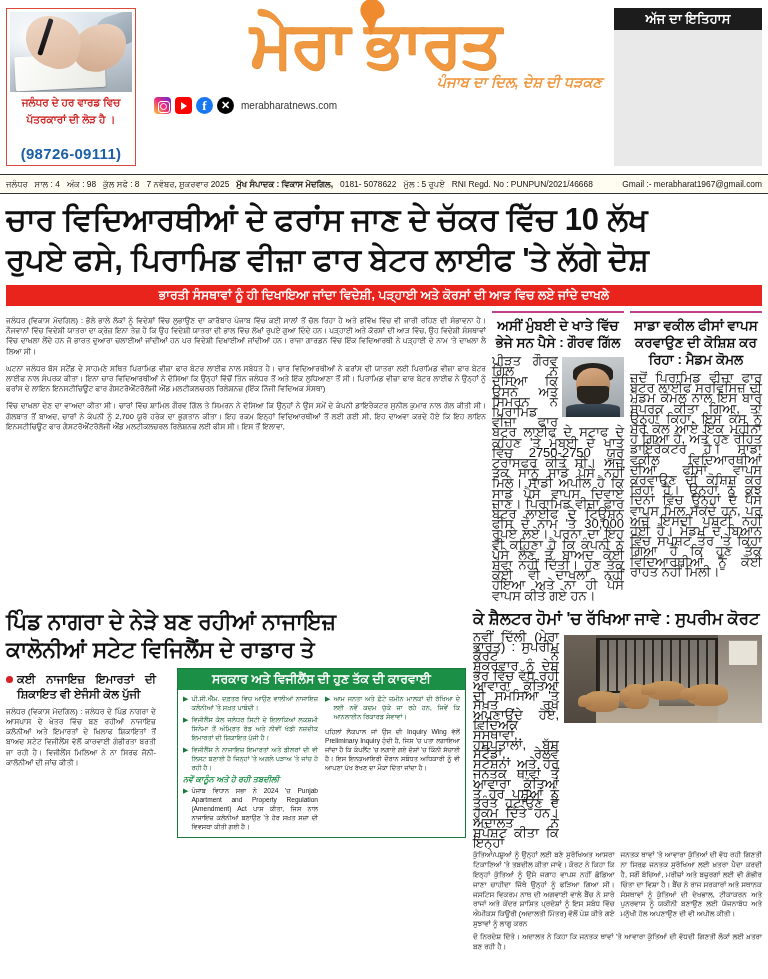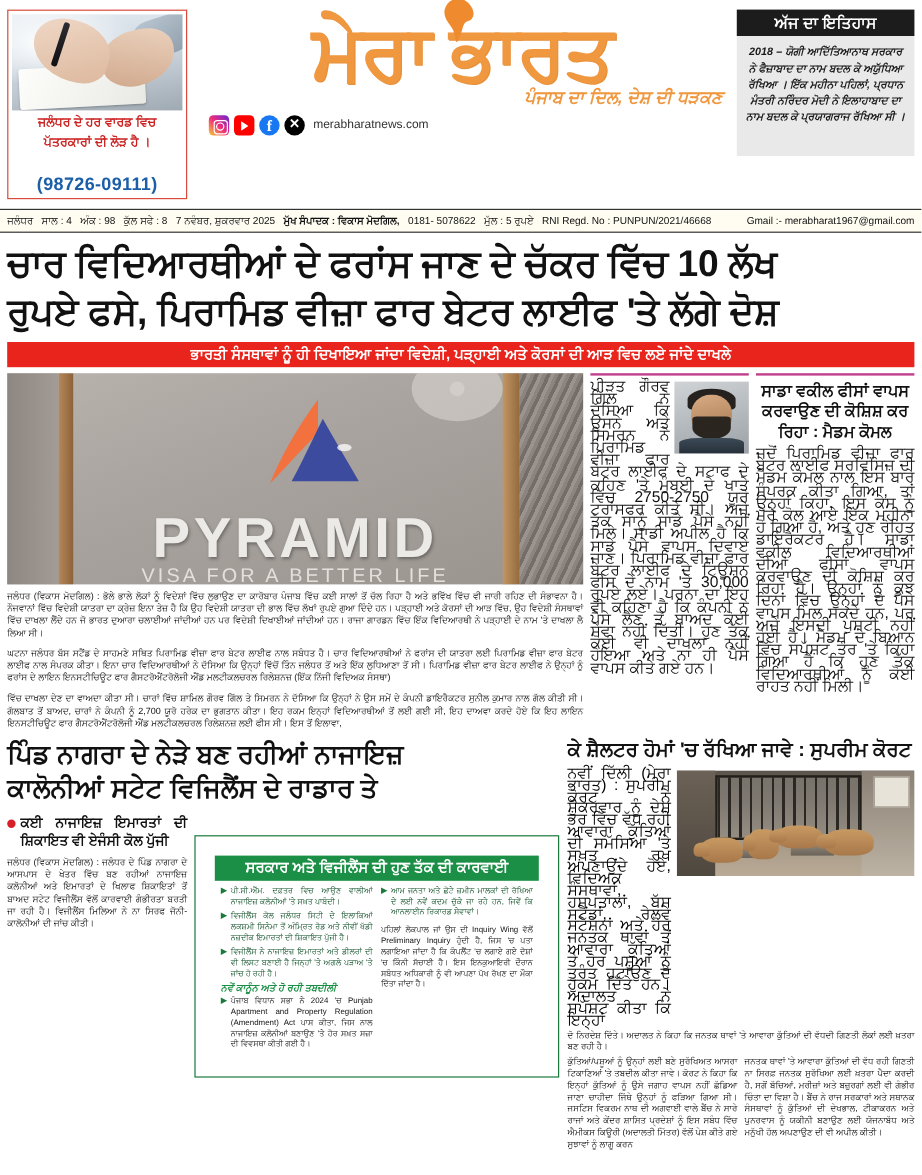--- a/index.html
+++ b/index.html
@@ -8,21 +8,21 @@
     background: #ffffff;
     font-family: "Liberation Sans", sans-serif;
     overflow: hidden;
   }
   .page { position: relative; width: 768px; height: 979px; background:#fff; }
 
   
   .masthead { display: flex; height: 172px; padding: 8px 6px 0 6px; background:#fff; }
 
   .ad-box {
-    width: 150px; height: 158px; border: 1.5px solid #d94a3a;
+    width: 130px; height: 158px; border: 1.5px solid #d94a3a;
     display: flex; flex-direction: column; background:#fff;
     padding: 3px;
   }
   .ad-photo {
     height: 86px; width: 100%;
     background:
       radial-gradient(ellipse at 22% 30%, #ffffff 0%, rgba(255,255,255,0) 46%),
       linear-gradient(170deg,#e8eef3 0%, #d3dde6 35%, #c3ccd4 60%, #9fa9b2 100%);
     position: relative; overflow:hidden;
   }
@@ -89,21 +89,21 @@
   .sicon { width:17px; height:17px; border-radius:4px; display:inline-block; }
   .sicon.ig { background: linear-gradient(45deg,#f9ce34,#ee2a7b,#6228d7); position:relative;}
   .sicon.ig::after{content:""; position:absolute; left:3.5px; top:3.5px; width:10px;height:10px;border:1.6px solid #fff;border-radius:3px;}
   .sicon.ig::before{content:""; position:absolute; left:6px; top:6px; width:5px;height:5px;border:1.5px solid #fff;border-radius:50%;}
   .sicon.yt { background:#ff0000; position:relative; border-radius:4px;}
   .sicon.yt::after{content:""; position:absolute; left:6px; top:4.5px; border-left:6px solid #fff; border-top:4px solid transparent; border-bottom:4px solid transparent;}
   .sicon.fb { background:#1877f2; border-radius:50%; position:relative; color:#fff; font-weight:bold; font-size:13px; text-align:center; line-height:17px; font-family:"Liberation Serif",serif;}
   .sicon.x { background:#000; border-radius:50%; color:#fff; font-size:11px; font-weight:bold; text-align:center; line-height:17px;}
   .site-url { font-size:10px; color:#333; margin-left:3px; }
 
-  .history-box { width: 148px; height: 122px; background:#e9e9e9; }
+  .history-box { width: 148px; height: 158px; background:#e9e9e9; }
   .history-head {
     background:#1c1c1c; color:#fff; text-align:center;
     font-size:13px; font-weight:bold; padding:3px 0; letter-spacing:.2px;
   }
   .history-body {
     padding: 7px 7px 4px 7px; font-size: 9px; line-height: 13.6px;
     text-align:center; color:#1a1a1a; font-style: italic; font-weight:600;
   }
 
   
@@ -190,24 +190,24 @@
     font-size: 22px; font-weight:bold; line-height:28px; color:#111;
   }
   .deck2-head.small { font-size: 16.5px; line-height: 21px; }
 
   .bullet-kicker {
     display:flex; align-items:flex-start; gap:4px; margin-top: 4px;
     font-size: 11.5px; font-weight:bold; color:#111; line-height:15px; width: 150px;
   }
   .red-dot { width:7px; height:7px; background:#d61f26; border-radius:50%; margin-top:4px; flex:none; }
 
-  .deck2-cols { display:flex; gap:6px; margin-top: 4px; }
+  .deck2-cols { display:flex; gap:21px; margin-top: 4px; }
   .d2c { font-size:7.5px; line-height:10.2px; text-align:justify; color:#111; }
   .d2c.c1 { width: 150px; }
-  .green-panel { flex:1; border: 1.3px solid #1a7a3c; padding: 16px; margin-top: 21px; }
+  .green-panel { flex:1; border: 1.3px solid #1a7a3c; padding: 0; }
   .green-bar {
     background:#1a8f45; color:#fff; text-align:center; font-weight:bold;
     font-size: 12.5px; padding: 3px 2px;
   }
   .green-inner { display:flex; gap:7px; padding: 4px 5px 3px 5px; }
   .green-inner .gcol { flex:1; font-size: 6.6px; line-height: 9px; color:#0d4d25; text-align:justify; }
   .bl { display:flex; gap:3px; margin-bottom: 3px; }
   .bl .arw { color:#1a7a3c; font-size:7px; line-height:9px; flex:none; }
   .sub-green-head {
     color:#1a8f45; font-weight:bold; font-style:italic; font-size:8.2px;
@@ -276,21 +276,20 @@
         <span class="sicon ig"></span>
         <span class="sicon yt"></span>
         <span class="sicon fb">f</span>
         <span class="sicon x">✕</span>
         <span class="site-url">merabharatnews.com</span>
       </div>
     </div>
 
     <div class="history-box">
       <div class="history-head">ਅੱਜ ਦਾ ਇਤਿਹਾਸ</div>
-      <div class="history-body">2018 – ਯੋਗੀ ਆਦਿੱਤਿਆਨਾਥ ਸਰਕਾਰ ਨੇ ਫੈਜ਼ਾਬਾਦ ਦਾ ਨਾਮ ਬਦਲ ਕੇ ਅਯੁੱਧਿਆ ਰੱਖਿਆ । ਇੱਕ ਮਹੀਨਾ ਪਹਿਲਾਂ, ਪ੍ਰਧਾਨ ਮੰਤਰੀ ਨਰਿੰਦਰ ਮੋਦੀ ਨੇ ਇਲਾਹਾਬਾਦ ਦਾ ਨਾਮ ਬਦਲ ਕੇ ਪ੍ਰਯਾਗਰਾਜ ਰੱਖਿਆ ਸੀ ।</div>
     </div>
   </div>
 
   <div class="info-strip">
     <span>ਜਲੰਧਰ</span>
     <span>ਸਾਲ : 4</span>
     <span>ਅੰਕ : 98</span>
     <span>ਕੁੱਲ ਸਫੇ : 8</span>
     <span>7 ਨਵੰਬਰ, ਸ਼ੁਕਰਵਾਰ 2025</span>
     <b>ਮੁੱਖ ਸੰਪਾਦਕ : ਵਿਕਾਸ ਮੋਦਗਿਲ,</b>
@@ -303,46 +302,33 @@
 
   <div class="lead-wrap">
     <div class="lead-head">ਚਾਰ ਵਿਦਿਆਰਥੀਆਂ ਦੇ ਫਰਾਂਸ ਜਾਣ ਦੇ ਚੱਕਰ ਵਿੱਚ 10 ਲੱਖ</div>
     <div class="lead-head">ਰੁਪਏ ਫਸੇ, ਪਿਰਾਮਿਡ ਵੀਜ਼ਾ ਫਾਰ ਬੇਟਰ ਲਾਈਫ 'ਤੇ ਲੱਗੇ ਦੋਸ਼</div>
     <div class="lead-sub-bar">ਭਾਰਤੀ ਸੰਸਥਾਵਾਂ ਨੂੰ ਹੀ ਦਿਖਾਇਆ ਜਾਂਦਾ ਵਿਦੇਸ਼ੀ, ਪੜ੍ਹਾਈ ਅਤੇ ਕੋਰਸਾਂ ਦੀ ਆੜ ਵਿਚ ਲਏ ਜਾਂਦੇ ਦਾਖਲੇ</div>
   </div>
 
   <div class="story-area">
 
     <div class="photo-col">
-      <div class="pyramid-photo">
-        <div class="pyr-wallpanelL"></div>
-        <div class="pyr-woodL"></div>
-        <div class="pyr-woodR"></div>
-        <div class="pyr-stone"></div>
-        <div class="pyr-fan"></div>
-        <svg class="pyr-logo" viewBox="0 0 130 82">
-          <path d="M62 4 C44 28 30 54 22 74 C30 66 44 50 62 32 Z" fill="#f2713f"></path>
-          <path d="M66 20 C76 38 88 58 96 72 L40 72 C48 58 58 36 66 20 Z" fill="#3d4b9e"></path>
-          <ellipse cx="84" cy="44" rx="6" ry="3" fill="#ffffff" opacity=".75"></ellipse>
-        </svg>
-        <div class="pyr-title">PYRAMID</div>
-        <div class="pyr-sub">VISA FOR A BETTER LIFE</div>
-      </div>
 
       <div class="photo-text">
         <div class="ptcol">ਜਲੰਧਰ (ਵਿਕਾਸ ਮੋਦਗਿਲ) : ਭੋਲੇ ਭਾਲੇ ਲੋਕਾਂ ਨੂੰ ਵਿਦੇਸ਼ਾਂ ਵਿੱਚ ਲੁਭਾਉਣ ਦਾ ਕਾਰੋਬਾਰ ਪੰਜਾਬ ਵਿੱਚ ਕਈ ਸਾਲਾਂ ਤੋਂ ਚੱਲ ਰਿਹਾ ਹੈ ਅਤੇ ਭਵਿੱਖ ਵਿੱਚ ਵੀ ਜਾਰੀ ਰਹਿਣ ਦੀ ਸੰਭਾਵਨਾ ਹੈ। ਨੌਜਵਾਨਾਂ ਵਿੱਚ ਵਿਦੇਸ਼ੀ ਯਾਤਰਾ ਦਾ ਕ੍ਰੇਜ਼ ਇਨਾ ਤੇਜ਼ ਹੈ ਕਿ ਉਹ ਵਿਦੇਸ਼ੀ ਯਾਤਰਾ ਦੀ ਭਾਲ ਵਿੱਚ ਲੱਖਾਂ ਰੁਪਏ ਗੁਆ ਦਿੰਦੇ ਹਨ। ਪੜ੍ਹਾਈ ਅਤੇ ਕੋਰਸਾਂ ਦੀ ਆੜ ਵਿੱਚ, ਉਹ ਵਿਦੇਸ਼ੀ ਸੰਸਥਾਵਾਂ ਵਿੱਚ ਦਾਖਲਾ ਲੈਂਦੇ ਹਨ ਜੋ ਭਾਰਤ ਦੁਆਰਾ ਚਲਾਈਆਂ ਜਾਂਦੀਆਂ ਹਨ ਪਰ ਵਿਦੇਸ਼ੀ ਦਿਖਾਈਆਂ ਜਾਂਦੀਆਂ ਹਨ। ਰਾਜਾ ਗਾਰਡਨ ਵਿੱਚ ਇੱਕ ਵਿਦਿਆਰਥੀ ਨੇ ਪੜ੍ਹਾਈ ਦੇ ਨਾਮ 'ਤੇ ਦਾਖਲਾ ਲੈ ਲਿਆ ਸੀ।</div>
         <div class="ptcol">ਘਟਨਾ ਜਲੰਧਰ ਬੱਸ ਸਟੈਂਡ ਦੇ ਸਾਹਮਣੇ ਸਥਿਤ ਪਿਰਾਮਿਡ ਵੀਜ਼ਾ ਫਾਰ ਬੇਟਰ ਲਾਈਫ ਨਾਲ ਸਬੰਧਤ ਹੈ। ਚਾਰ ਵਿਦਿਆਰਥੀਆਂ ਨੇ ਫਰਾਂਸ ਦੀ ਯਾਤਰਾ ਲਈ ਪਿਰਾਮਿਡ ਵੀਜ਼ਾ ਫਾਰ ਬੇਟਰ ਲਾਈਫ ਨਾਲ ਸੰਪਰਕ ਕੀਤਾ। ਇਨਾ ਚਾਰ ਵਿਦਿਆਰਥੀਆਂ ਨੇ ਦੱਸਿਆ ਕਿ ਉਨ੍ਹਾਂ ਵਿੱਚੋਂ ਤਿੰਨ ਜਲੰਧਰ ਤੋਂ ਅਤੇ ਇੱਕ ਲੁਧਿਆਣਾ ਤੋਂ ਸੀ। ਪਿਰਾਮਿਡ ਵੀਜ਼ਾ ਫਾਰ ਬੇਟਰ ਲਾਈਫ ਨੇ ਉਨ੍ਹਾਂ ਨੂੰ ਫਰਾਂਸ ਦੇ ਲਾਇਨ ਇਨਸਟੀਚਿਊਟ ਫਾਰ ਗੈਸਟਰੋਐਂਟਰੋਲੋਜੀ ਐਂਡ ਮਲਟੀਕਲਚਰਲ ਰਿਲੇਸ਼ਨਜ਼ (ਇੱਕ ਨਿੱਜੀ ਵਿਦਿਅਕ ਸੰਸਥਾ)</div>
         <div class="ptcol">ਵਿੱਚ ਦਾਖਲਾ ਦੇਣ ਦਾ ਵਾਅਦਾ ਕੀਤਾ ਸੀ। ਚਾਰਾਂ ਵਿੱਚ ਸ਼ਾਮਿਲ ਗੌਰਵ ਗਿੱਲ ਤੇ ਸਿਮਰਨ ਨੇ ਦੱਸਿਆ ਕਿ ਉਨ੍ਹਾਂ ਨੇ ਉਸ ਸਮੇਂ ਦੇ ਕੰਪਨੀ ਡਾਇਰੈਕਟਰ ਸੁਨੀਲ ਕੁਮਾਰ ਨਾਲ ਗੱਲ ਕੀਤੀ ਸੀ। ਗੱਲਬਾਤ ਤੋਂ ਬਾਅਦ, ਚਾਰਾਂ ਨੇ ਕੰਪਨੀ ਨੂੰ 2,700 ਯੂਰੋ ਹਰੇਕ ਦਾ ਭੁਗਤਾਨ ਕੀਤਾ। ਇਹ ਰਕਮ ਇਨ੍ਹਾਂ ਵਿਦਿਆਰਥੀਆਂ ਤੋਂ ਲਈ ਗਈ ਸੀ, ਇਹ ਦਾਅਵਾ ਕਰਦੇ ਹੋਏ ਕਿ ਇਹ ਲਾਇਨ ਇਨਸਟੀਚਿਊਟ ਫਾਰ ਗੈਸਟਰੋਐਂਟਰੋਲੋਜੀ ਐਂਡ ਮਲਟੀਕਲਚਰਲ ਰਿਲੇਸ਼ਨਜ਼ ਲਈ ਫੀਸ ਸੀ। ਇਸ ਤੋਂ ਇਲਾਵਾ,</div>
       </div>
     </div>
 
     <div class="side-col">
 
       <div class="sidestory">
         <div class="topline"></div>
+        <div class="side-head">ਅਸੀਂ ਮੁੰਬਈ ਦੇ ਖਾਤੇ ਵਿੱਚ ਭੇਜੇ ਸਨ ਪੈਸੇ : ਗੌਰਵ ਗਿੱਲ</div>
         <div class="side-photo">
           <div class="hair"></div>
             <div class="face"></div>
             <div class="beard"></div>
             <div class="shirt"></div>
         </div>
         <div class="side-body">ਪੀੜਤ ਗੌਰਵ ਗਿੱਲ ਨੇ ਦੱਸਿਆ ਕਿ ਉਸਨੇ ਅਤੇ ਸਿਮਰਨ ਨੇ ਪਿਰਾਮਿਡ ਵੀਜ਼ਾ ਫਾਰ ਬੇਟਰ ਲਾਈਫ ਦੇ ਸਟਾਫ ਦੇ ਕਹਿਣ 'ਤੇ ਮੁੰਬਈ ਦੇ ਖਾਤੇ ਵਿੱਚ 2750-2750 ਯੂਰੋ ਟਰਾਂਸਫਰ ਕੀਤੇ ਸੀ। ਅਜੇ ਤੱਕ ਸਾਨੂੰ ਸਾਡੇ ਪੈਸੇ ਨਹੀਂ ਮਿਲੇ। ਸਾਡੀ ਅਪੀਲ ਹੈ ਕਿ ਸਾਡੇ ਪੈਸੇ ਵਾਪਸ ਦਿਵਾਏ ਜਾਣ। ਪਿਰਾਮਿਡ ਵੀਜ਼ਾ ਫਾਰ ਬੇਟਰ ਲਾਈਫ ਦੇ ਟਿਊਸ਼ਨ ਫੀਸ ਦੇ ਨਾਮ 'ਤੇ 30,000 ਰੁਪਏ ਲਏ। ਪਰਨਾ ਦਾ ਇਹ ਵੀ ਕਹਿਣਾ ਹੈ ਕਿ ਕੰਪਨੀ ਨੇ ਪੈਸੇ ਲੈਣ ਤੋਂ ਬਾਅਦ ਕੋਈ ਸੇਵਾ ਨਹੀਂ ਦਿੱਤੀ। ਹੁਣ ਤੱਕ ਕੋਈ ਵੀ ਦਾਖਲਾ ਨਹੀਂ ਹੋਇਆ ਅਤੇ ਨਾ ਹੀ ਪੈਸੇ ਵਾਪਸ ਕੀਤੇ ਗਏ ਹਨ।</div>
       </div>
 
       <div class="sidestory">
@@ -417,23 +403,23 @@
           <div class="trough" style="left:24%;top:74%;width:16%;height:9%"></div>
           <div class="trough" style="left:48%;top:70%;width:18%;height:11%"></div>
           <div class="dog" style="left:10%;top:64%;width:18%;height:24%"></div>
           <div class="dog" style="left:30%;top:56%;width:13%;height:28%"></div>
           <div class="dog" style="left:42%;top:52%;width:19%;height:22%"></div>
           <div class="dog" style="left:62%;top:56%;width:21%;height:25%"></div>
         </div>
       </div>
 
       <div class="deck2r-cols">
-        <div class="rc">ਦੋ ਨਿਰਦੇਸ਼ ਦਿੱਤੇ। ਅਦਾਲਤ ਨੇ ਕਿਹਾ ਕਿ ਜਨਤਕ ਥਾਵਾਂ 'ਤੇ ਆਵਾਰਾ ਕੁੱਤਿਆਂ ਦੀ ਵੱਧਦੀ ਗਿਣਤੀ ਲੋਕਾਂ ਲਈ ਖ਼ਤਰਾ ਬਣ ਰਹੀ ਹੈ।</div>
-      </div>
-
-      <div class="deck2r-cols">
         <div class="rc">ਕੁੱਤਿਆਂ/ਪਸ਼ੂਆਂ ਨੂੰ ਉਨ੍ਹਾਂ ਲਈ ਬਣੇ ਸੁਰੱਖਿਅਤ ਆਸਰਾ ਟਿਕਾਣਿਆਂ 'ਤੇ ਤਬਦੀਲ ਕੀਤਾ ਜਾਵੇ। ਕੋਰਟ ਨੇ ਕਿਹਾ ਕਿ ਇਨ੍ਹਾਂ ਕੁੱਤਿਆਂ ਨੂੰ ਉਸੇ ਜਗਾਹ ਵਾਪਸ ਨਹੀਂ ਛੱਡਿਆ ਜਾਣਾ ਚਾਹੀਦਾ ਜਿੱਥੇ ਉਨ੍ਹਾਂ ਨੂੰ ਫੜਿਆ ਗਿਆ ਸੀ। ਜਸਟਿਸ ਵਿਕਰਮ ਨਾਥ ਦੀ ਅਗਵਾਈ ਵਾਲੇ ਬੈਂਚ ਨੇ ਸਾਰੇ ਰਾਜਾਂ ਅਤੇ ਕੇਂਦਰ ਸ਼ਾਸਿਤ ਪ੍ਰਦੇਸ਼ਾਂ ਨੂੰ ਇਸ ਸਬੰਧ ਵਿੱਚ ਐਮੀਕਸ ਕਿਊਰੀ (ਅਦਾਲਤੀ ਮਿੱਤਰ) ਵੱਲੋਂ ਪੇਸ਼ ਕੀਤੇ ਗਏ ਸੁਝਾਵਾਂ ਨੂੰ ਲਾਗੂ ਕਰਨ</div>
         <div class="rc">ਜਨਤਕ ਥਾਵਾਂ 'ਤੇ ਆਵਾਰਾ ਕੁੱਤਿਆਂ ਦੀ ਵੱਧ ਰਹੀ ਗਿਣਤੀ ਨਾ ਸਿਰਫ਼ ਜਨਤਕ ਸੁਰੱਖਿਆ ਲਈ ਖ਼ਤਰਾ ਪੈਦਾ ਕਰਦੀ ਹੈ, ਸਗੋਂ ਬੱਚਿਆਂ, ਮਰੀਜ਼ਾਂ ਅਤੇ ਬਜ਼ੁਰਗਾਂ ਲਈ ਵੀ ਗੰਭੀਰ ਚਿੰਤਾ ਦਾ ਵਿਸ਼ਾ ਹੈ। ਬੈਂਚ ਨੇ ਰਾਜ ਸਰਕਾਰਾਂ ਅਤੇ ਸਥਾਨਕ ਸੰਸਥਾਵਾਂ ਨੂੰ ਕੁੱਤਿਆਂ ਦੀ ਦੇਖਭਾਲ, ਟੀਕਾਕਰਨ ਅਤੇ ਪੁਨਰਵਾਸ ਨੂੰ ਯਕੀਨੀ ਬਣਾਉਣ ਲਈ ਯੋਜਨਾਬੱਧ ਅਤੇ ਮਨੁੱਖੀ ਹੱਲ ਅਪਣਾਉਣ ਦੀ ਵੀ ਅਪੀਲ ਕੀਤੀ।</div>
       </div>
+
+      <div class="deck2r-cols">
+        <div class="rc">ਦੋ ਨਿਰਦੇਸ਼ ਦਿੱਤੇ। ਅਦਾਲਤ ਨੇ ਕਿਹਾ ਕਿ ਜਨਤਕ ਥਾਵਾਂ 'ਤੇ ਆਵਾਰਾ ਕੁੱਤਿਆਂ ਦੀ ਵੱਧਦੀ ਗਿਣਤੀ ਲੋਕਾਂ ਲਈ ਖ਼ਤਰਾ ਬਣ ਰਹੀ ਹੈ।</div>
+      </div>
     </div>
 
   </div>
 </div>
 
 </body></html>

